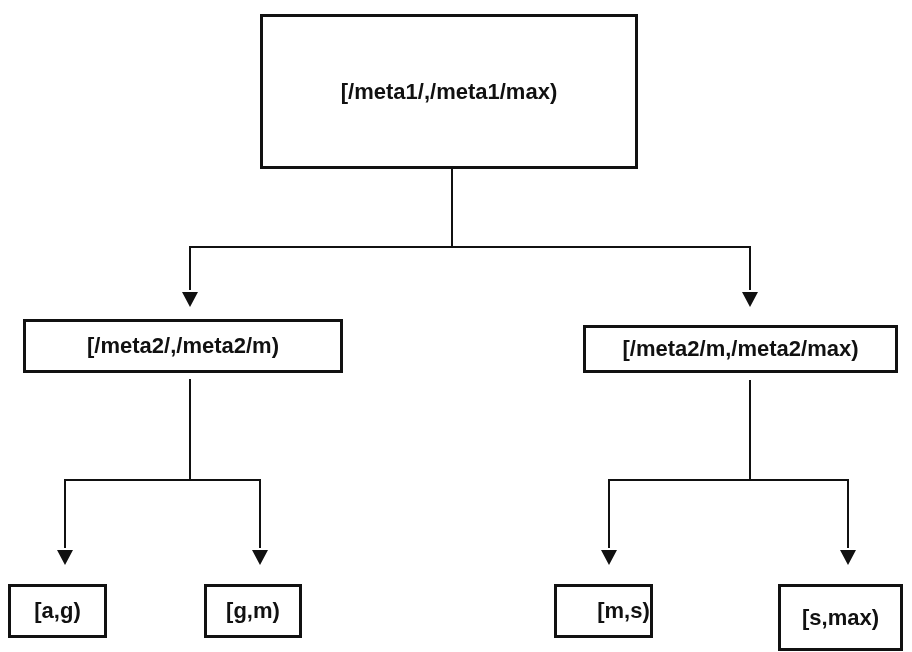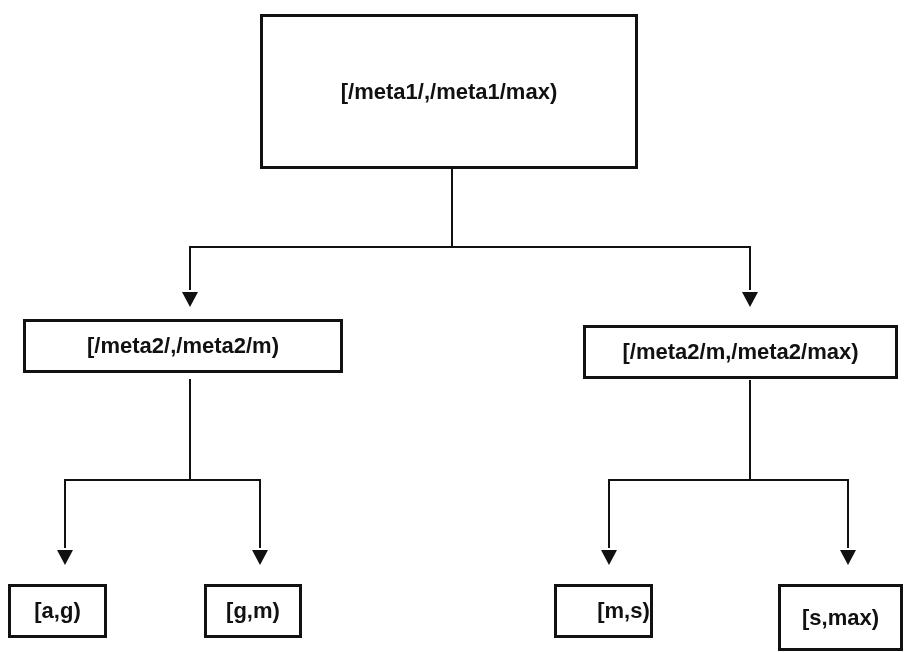--- a/index.html
+++ b/index.html
@@ -52,21 +52,21 @@
 </head>
 <body>
 
 <div class="canvas">
   <div class="node" style="left: 260px; top: 14px; width: 378px; height: 155px;">
     <span>[/meta1/,/meta1/max)</span>
   </div>
   <div class="node" style="left: 23px; top: 319px; width: 320px; height: 54px;">
     <span>[/meta2/,/meta2/m)</span>
   </div>
-  <div class="node" style="left: 583px; top: 325px; width: 315px; height: 54px;">
+  <div class="node" style="left: 583px; top: 325px; width: 315px; height: 48px;">
     <span>[/meta2/m,/meta2/max)</span>
   </div>
   <div class="node" style="left: 204px; top: 584px; width: 98px; height: 54px;">
     <span>[g,m)</span>
   </div>
   <div class="node" style="left: 8px; top: 584px; width: 99px; height: 54px;">
     <span>[a,g)</span>
   </div>
   <div class="node" style="left: 554px; top: 584px; width: 99px; height: 54px; padding-left: 40px;">
     <span>[m,s)</span>

